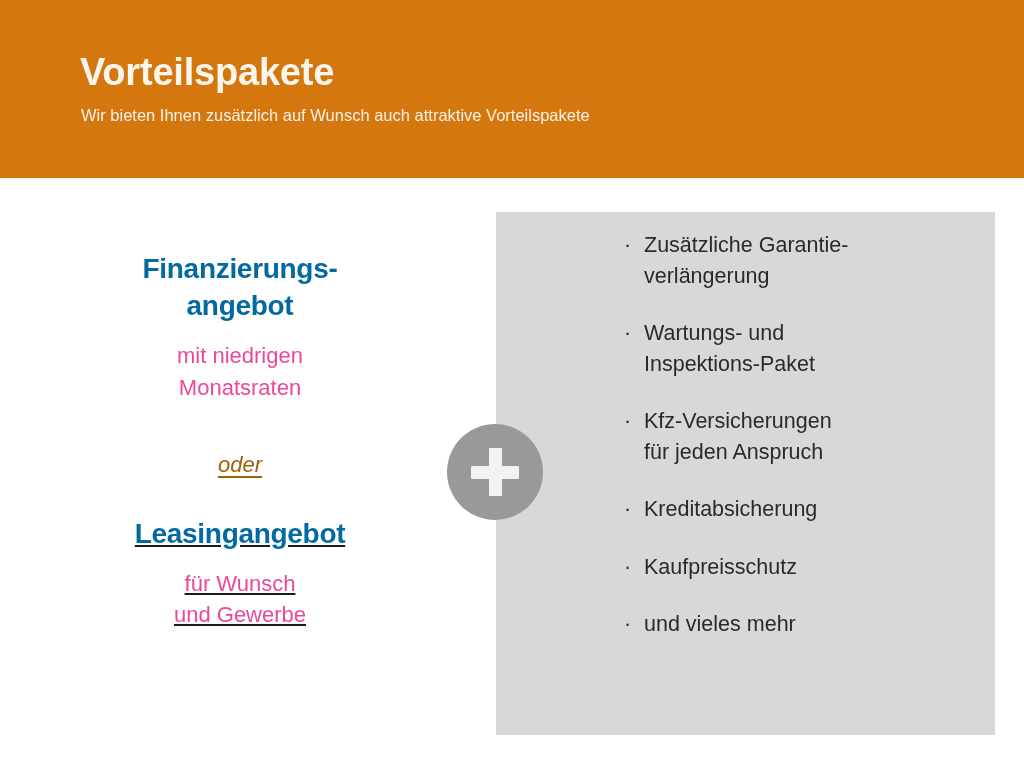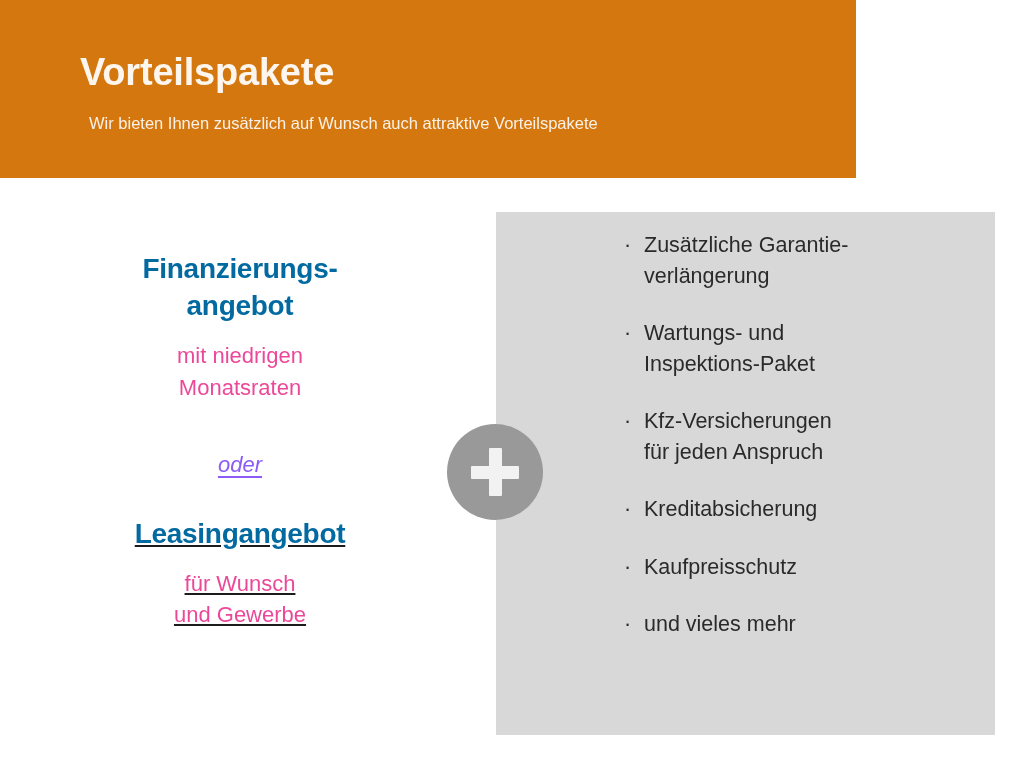--- a/index.html
+++ b/index.html
@@ -15,42 +15,42 @@
     overflow: hidden;
     position: relative;
     color: #1c1c1c;
   }
 
   
   #header-band {
     position: absolute;
     left: 0;
     top: 0;
-    width: 856px;
+    width: 1024px;
     height: 178px;
     background: #d4770f;
     box-sizing: border-box;
   }
   #header-title {
     position: absolute;
     left: 80px;
     top: 53px;
     margin: 0;
     font-size: 38px;
     font-weight: bold;
     letter-spacing: -0.2px;
     color: #fdf6ef;
     line-height: 1;
     white-space: nowrap;
   }
   #header-subtitle {
     position: absolute;
     left: 81px;
     top: 106px;
-    margin: 8px;
+    margin: 0;
     font-size: 16.5px;
     font-weight: normal;
     color: #fbf1e6;
     line-height: 1.2;
     white-space: nowrap;
   }
 
   
   #content {
     position: absolute;
@@ -111,21 +111,21 @@
     top: 274px;
     width: 400px;
     text-align: center;
   }
   #divider-or {
     font-size: 22px;
     font-style: italic;
     font-weight: normal;
     text-decoration: underline;
     text-underline-offset: 4px;
-    color: #8b5cf6;
+    color: #a16207;
   }
 
   
   #plus-badge {
     position: absolute;
     left: 447px;
     top: 246px;
     width: 96px;
     height: 96px;
     border-radius: 50%;

